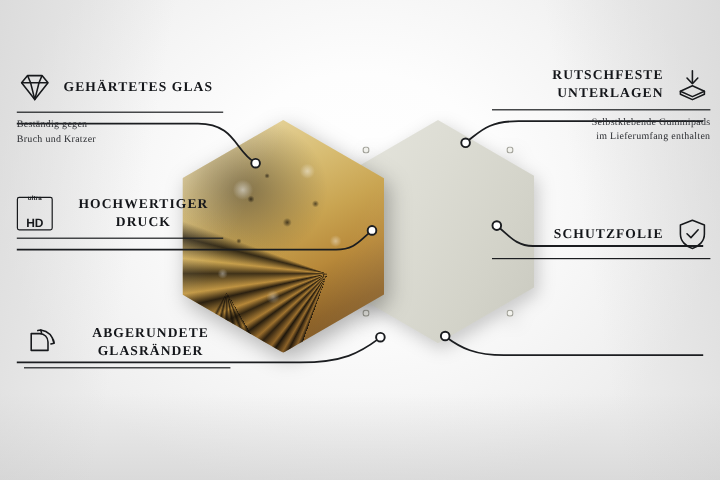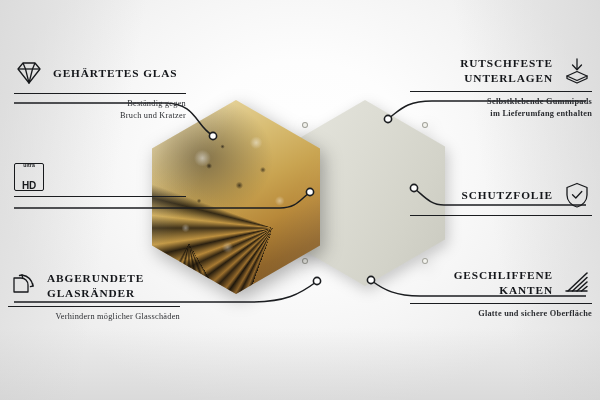--- a/index.html
+++ b/index.html
@@ -26,32 +26,33 @@
 
   
   .feat{position:absolute;}
   .feat .hd{display:flex;align-items:center;gap:9px;}
   .feat.right .hd{flex-direction:row;justify-content:center;}
   .ico{width:30px;height:30px;flex:0 0 30px;display:block;}
   .ttl{
     font-size:11.3px;font-weight:700;letter-spacing:.9px;
     color:#14161a;line-height:1.32;text-transform:uppercase;
     font-family:"Liberation Serif",serif;
+    text-align:center;
   }
   .feat.right .ttl{text-align:right;}
   .rule{height:1px;background:#1b1d20;margin-top:5px;width:100%;}
   .desc{
     font-size:8.3px;color:#2b2d31;line-height:1.45;margin-top:4px;
-    letter-spacing:.25px;font-family:"Liberation Serif",serif;text-align:right;
-  }
-  .feat.right .desc{font-weight:bold;}
+    letter-spacing:.25px;font-family:"Liberation Serif",serif;
+  }
+  .feat.right .desc{text-align:right;}
 
   #f1{left:14px;top:58px;width:172px;}
   #f2{left:14px;top:163px;width:172px;}
-  #f3{left:8px;top:271px;width:172px;}
+  #f3{left:20px;top:271px;width:172px;}
   #f4{right:8px;top:56px;width:182px;}
   #f5{right:8px;top:180px;width:182px;}
   #f6{right:8px;top:268px;width:182px;}
 
   
   .hdbadge{
     width:28px;height:26px;border:1.6px solid #17191c;border-radius:2px;
     display:flex;flex-direction:column;align-items:center;justify-content:center;
     line-height:1;flex:0 0 28px;gap:12px;
   }
@@ -172,38 +173,38 @@
     <div class="desc" style="white-space:pre-line;">Beständig gegen
 Bruch und Kratzer</div>
   </div>
 
   <div class="feat left" id="f2">
     <div class="hd">
       <div class="hdbadge">
         <span class="u">ultra</span>
         <span class="h">HD</span>
       </div>
+      <div class="ttl">HOCHWERTIGER DRUCK</div>
     </div>
     <div class="rule"></div>
   </div>
 
   <div class="feat left" id="f3">
     <div class="hd">
       <svg class="ico" viewBox="0 0 30 30">
         <g fill="none" stroke="#17191c" stroke-width="1.3" stroke-linejoin="round" stroke-linecap="round">
           <path d="M6,7 L6,21 L20,21 L20,14 C20,10 17,7 13,7 Z"></path>
           <path d="M14,4 C20,5 24,9 25,15"></path>
           <path d="M11.5,4.5 L14,4 L14.6,6.6"></path>
           <path d="M24.6,12.4 L25,15 L22.4,15.6"></path>
         </g>
       </svg>
       <div class="ttl">ABGERUNDETE GLASRÄNDER</div>
     </div>
     <div class="rule"></div>
-    <div class="desc">Verhindern möglicher Glasschäden</div>
   </div>
 
   <div class="feat right" id="f4">
     <div class="hd">
       <div class="ttl" style="flex:1;">RUTSCHFESTE UNTERLAGEN</div>
       <svg class="ico" viewBox="0 0 30 30">
         <g fill="none" stroke="#17191c" stroke-width="1.3" stroke-linejoin="round" stroke-linecap="round">
           <path d="M15,3 L15,13"></path>
           <path d="M10.5,9 L15,13.8 L19.5,9"></path>
           <path d="M15,15.5 L25,20 L15,24.5 L5,20 Z"></path>
@@ -222,30 +223,14 @@
       <svg class="ico" viewBox="0 0 30 30">
         <g fill="none" stroke="#17191c" stroke-width="1.3" stroke-linejoin="round" stroke-linecap="round">
           <path d="M15,3.5 L25,7.5 L25,15 C25,21 20.5,25.3 15,27 C9.5,25.3 5,21 5,15 L5,7.5 Z"></path>
           <path d="M10.5,14.8 L13.8,18 L19.8,11.5"></path>
         </g>
       </svg>
     </div>
     <div class="rule"></div>
   </div>
 
-  <div class="feat right" id="f6">
-    <div class="hd">
-      <div class="ttl" style="flex:1;">GESCHLIFFENE KANTEN</div>
-      <svg class="ico" viewBox="0 0 30 30">
-        <g stroke="#17191c" stroke-width="1.5" stroke-linecap="round" fill="none">
-          <path d="M4,23 L25,23"></path>
-          <path d="M25,5 L6,23"></path>
-          <path d="M25,9.5 L10.5,23"></path>
-          <path d="M25,14 L15,23"></path>
-          <path d="M25,18.5 L19.5,23"></path>
-        </g>
-      </svg>
-    </div>
-    <div class="rule"></div>
-    <div class="desc">Glatte und sichere Oberfläche</div>
-  </div>
 
 </div>
 
 </body></html>

